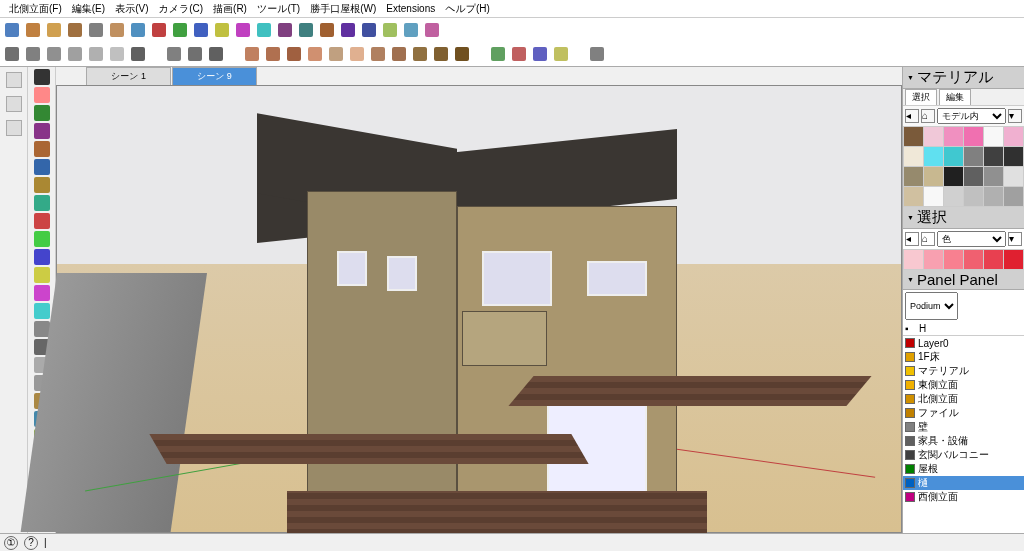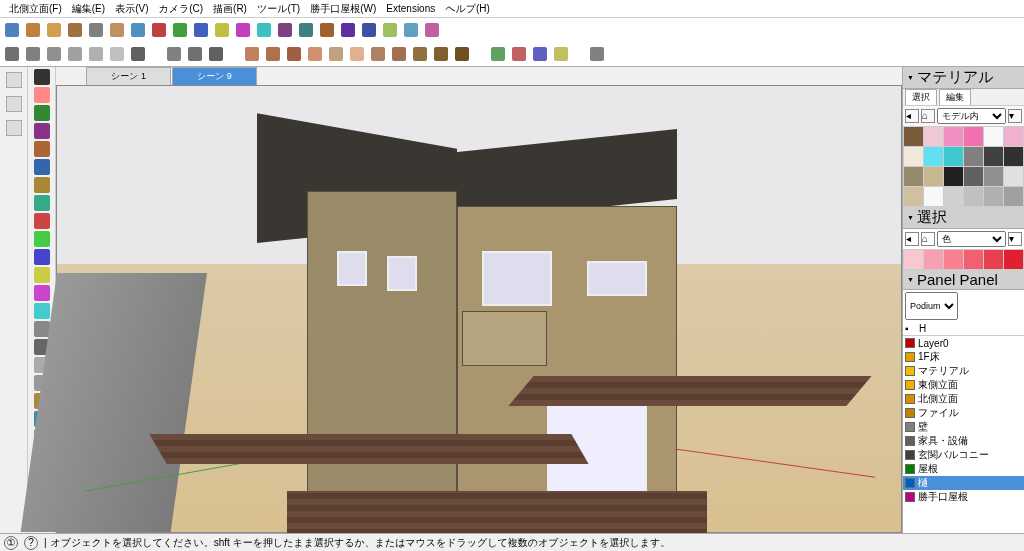--- a/index.html
+++ b/index.html
@@ -447,25 +447,24 @@
           <div class="layer-row">
             <div class="layer-color" style="background: rgb(0, 128, 0);"></div>
             <span>屋根</span>
           </div>
           <div class="layer-row sel">
             <div class="layer-color" style="background: rgb(0, 96, 192);"></div>
             <span>樋</span>
           </div>
           <div class="layer-row">
             <div class="layer-color" style="background: rgb(192, 0, 128);"></div>
-            <span>勝手口屋根</span>
+            <span>西側立面</span>
           </div>
         </div>
     </div>
   </div>
 </div>
 
 <div class="statusbar">
   <span class="sb-ic">①</span>
   <span class="sb-ic">?</span>
   <span style="margin-right:4px;">|</span>
-  <span>オブジェクトを選択してください。shft キーを押したまま選択するか、またはマウスをドラッグして複数のオブジェクトを選択します。</span>
 </div>
 
 </body></html>

